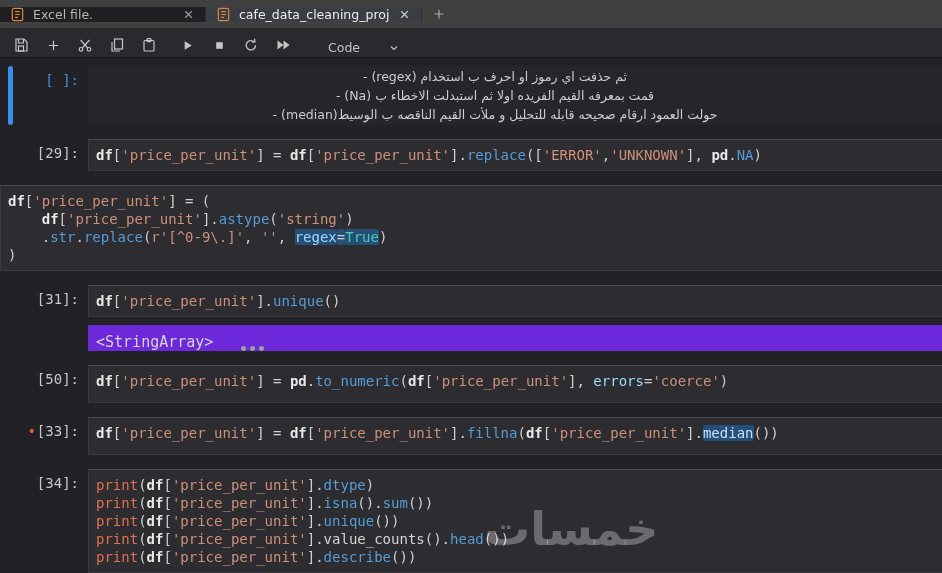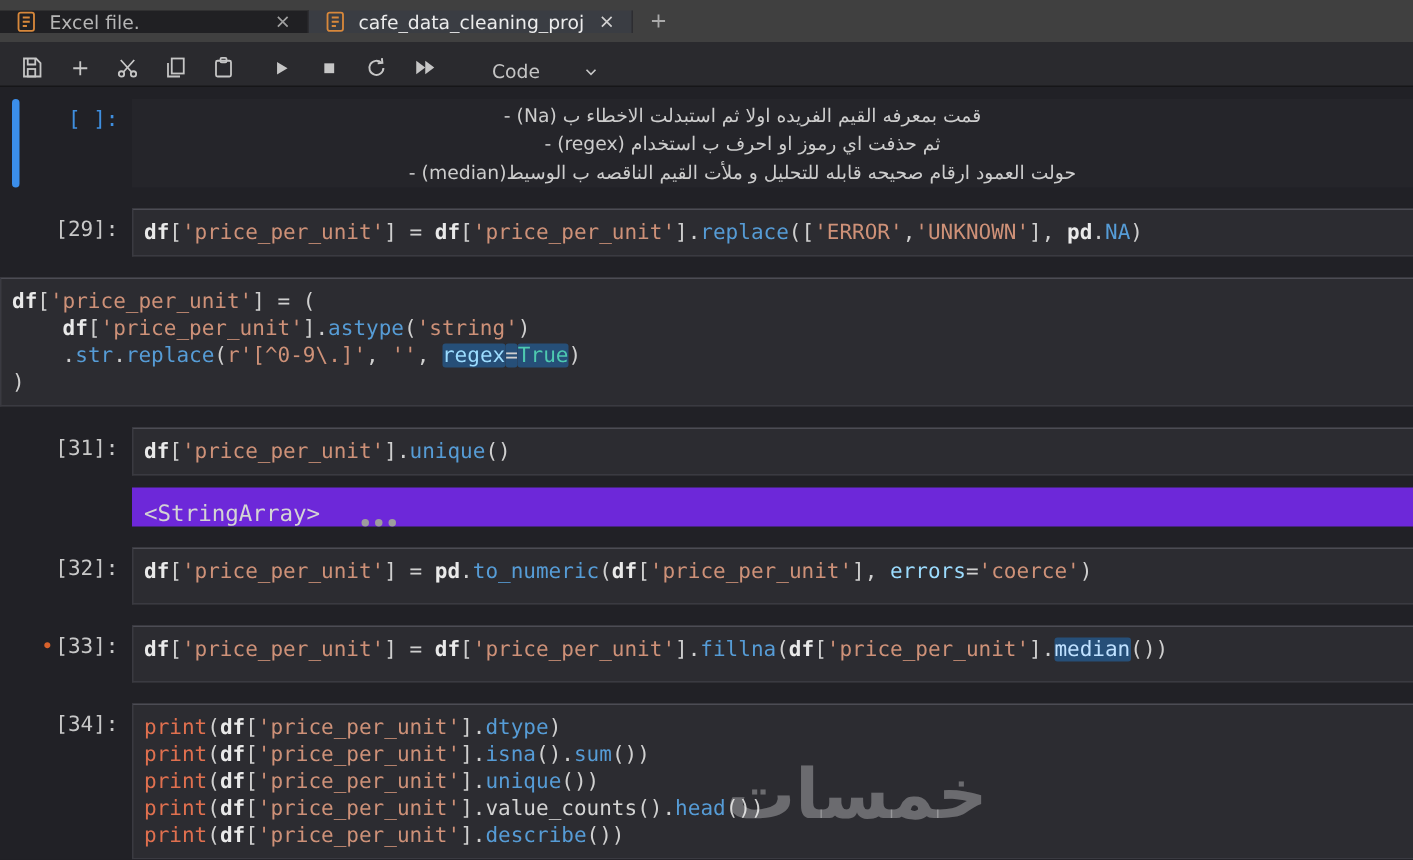--- a/index.html
+++ b/index.html
@@ -161,22 +161,22 @@
       </svg>
     </div>
   </div>
 
   <div class="notebook" id="notebook">
       <div class="cell">
         <div class="sel-bar"></div>
         <div class="cell-label blue">[ ]:</div>
         <div class="cell-content">
           <div class="md">
+            <div>ثم حذفت اي رموز او احرف ب استخدام (regex) -</div>
             <div>قمت بمعرفه القيم الفريده اولا ثم استبدلت الاخطاء ب (Na) -</div>
-            <div>ثم حذفت اي رموز او احرف ب استخدام (regex) -</div>
             <div>حولت العمود ارقام صحيحه قابله للتحليل و ملأت القيم الناقصه ب الوسيط(median) -</div>
           </div>
         </div>
       </div>
       <div class="cell">
         <div class="cell-label">[29]:</div>
         <div class="cell-content">
           <div class="code-box"><div class="code-line"><span class="tk-v">df</span><span class="tk-p">[</span><span class="tk-s">'price_per_unit'</span><span class="tk-p">] = </span><span class="tk-v">df</span><span class="tk-p">[</span><span class="tk-s">'price_per_unit'</span><span class="tk-p">].</span><span class="tk-m">replace</span><span class="tk-p">([</span><span class="tk-s">'ERROR'</span><span class="tk-p">,</span><span class="tk-s">'UNKNOWN'</span><span class="tk-p">], </span><span class="tk-v">pd</span><span class="tk-p">.</span><span class="tk-k">NA</span><span class="tk-p">)</span></div></div>
         </div>
       </div>
@@ -193,21 +193,21 @@
             <span>&lt;StringArray&gt;</span>
             <span class="out-dots">
               <i></i>
               <i></i>
               <i></i>
             </span>
           </div>
         </div>
       </div>
       <div class="cell">
-        <div class="cell-label">[32]:</div>
+        <div class="cell-label">[50]:</div>
         <div class="cell-content">
           <div class="code-box tall"><div class="code-line"><span class="tk-v">df</span><span class="tk-p">[</span><span class="tk-s">'price_per_unit'</span><span class="tk-p">] = </span><span class="tk-v">pd</span><span class="tk-p">.</span><span class="tk-m">to_numeric</span><span class="tk-p">(</span><span class="tk-v">df</span><span class="tk-p">[</span><span class="tk-s">'price_per_unit'</span><span class="tk-p">], </span><span class="tk-a">errors</span><span class="tk-p">=</span><span class="tk-s">'coerce'</span><span class="tk-p">)</span></div></div>
         </div>
       </div>
       <div class="cell">
         <div class="cell-label"><span class="mod-dot">•</span>[33]:</div>
         <div class="cell-content">
           <div class="code-box tall"><div class="code-line"><span class="tk-v">df</span><span class="tk-p">[</span><span class="tk-s">'price_per_unit'</span><span class="tk-p">] = </span><span class="tk-v">df</span><span class="tk-p">[</span><span class="tk-s">'price_per_unit'</span><span class="tk-p">].</span><span class="tk-m">fillna</span><span class="tk-p">(</span><span class="tk-v">df</span><span class="tk-p">[</span><span class="tk-s">'price_per_unit'</span><span class="tk-p">].</span><span class="tk-m hl">median</span><span class="tk-p">())</span></div></div>
         </div>
       </div>

